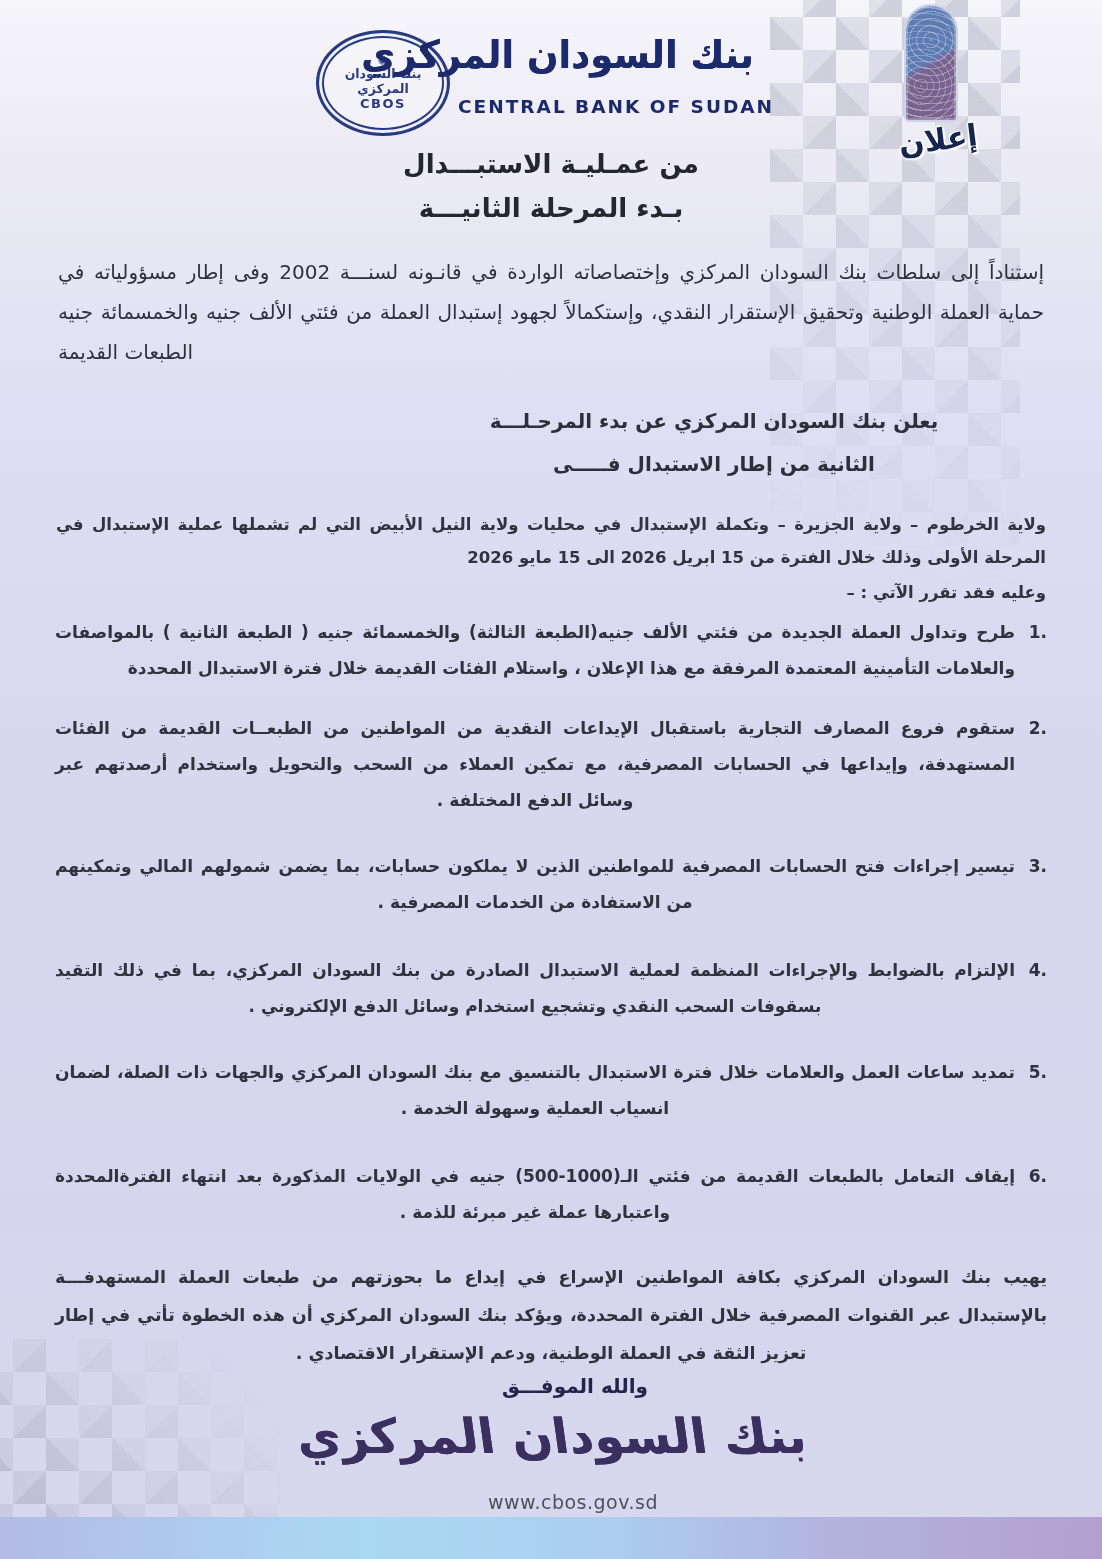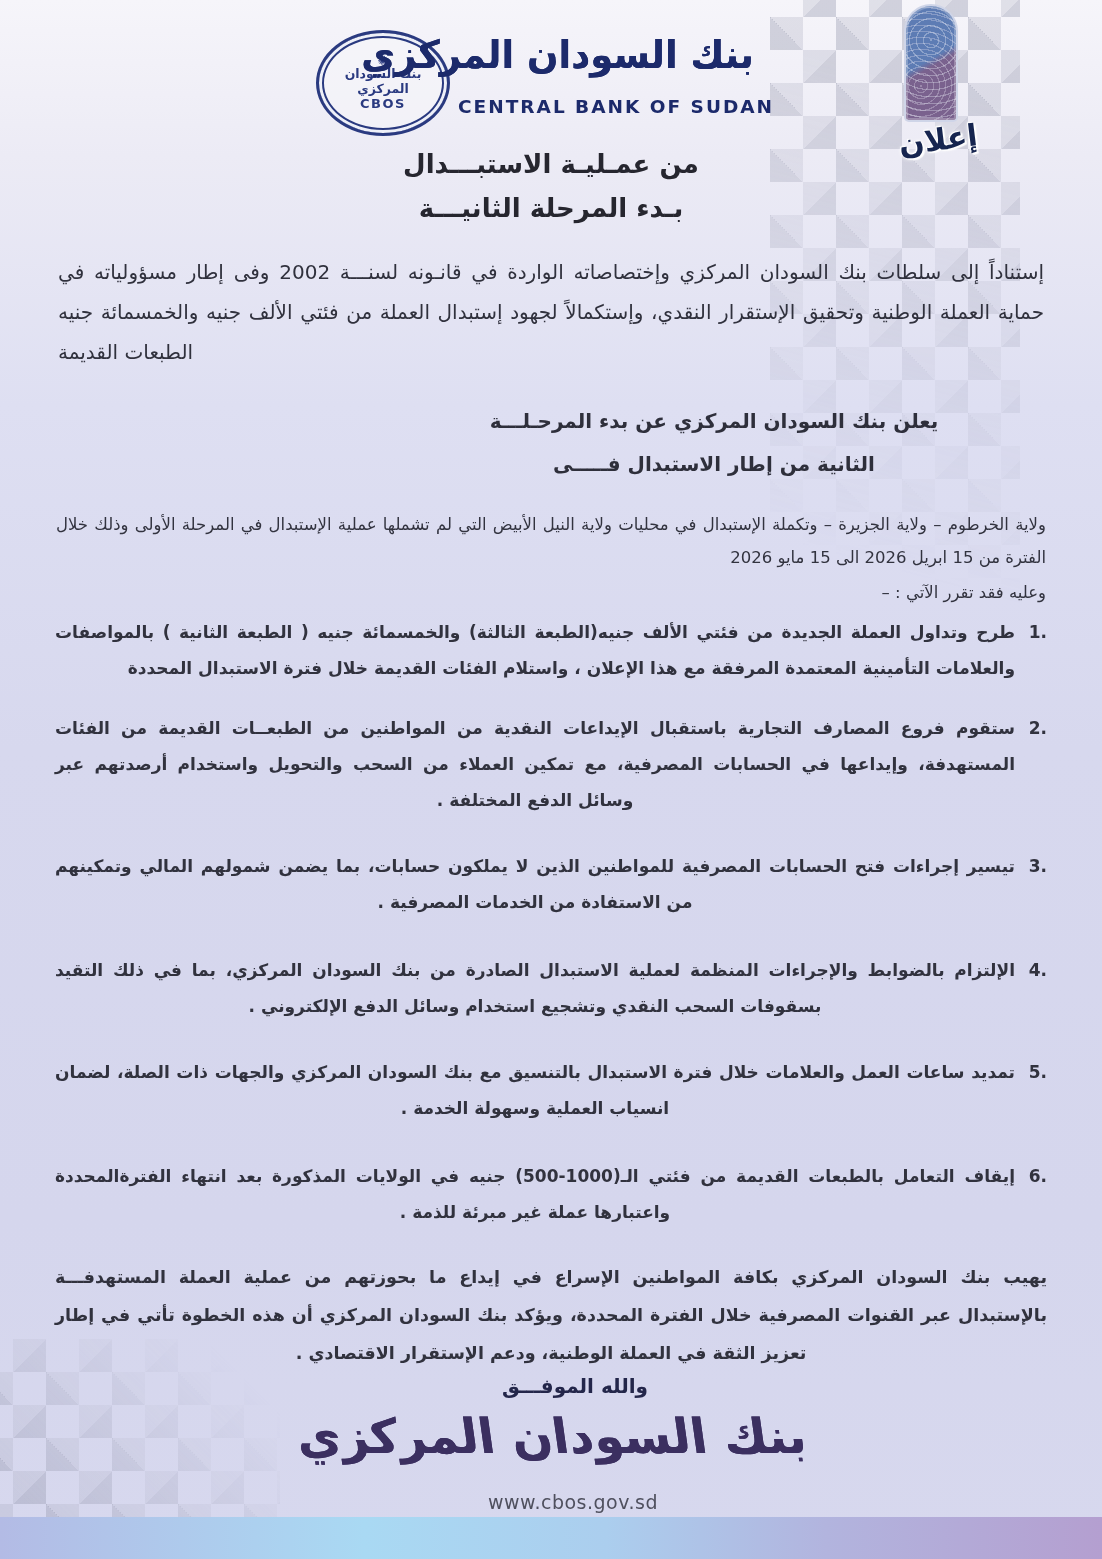--- a/index.html
+++ b/index.html
@@ -71,21 +71,21 @@
   }
   
   .doc-title { position:absolute; top:142px; left:0; right:0; text-align:center;
     font-weight:bold; font-size:26px; line-height:44px; color:#26262f; }
   .intro { position:absolute; top:252px; right:58px; left:58px;
     font-weight:normal; font-size:20px; line-height:40px;
     text-align:justify; text-align-last:left; color:#30313d; }
   .announce { position:absolute; top:400px; right:96px; width:584px; text-align:center;
     font-weight:bold; font-size:20px; line-height:43px; color:#2e2f3b; }
   .scope { position:absolute; top:508px; right:56px; left:56px;
-    font-weight:normal; font-size:16.5px; line-height:33px;
+    font-weight:bold; font-size:16.5px; line-height:33px;
     text-align:justify; text-align-last:right; color:#32333f; }
   .decision { margin-top:2px; text-align:right; padding-left:20px; }
   .list-area { position:absolute; top:614px; right:55px; left:55px; }
   .item { display:flex; font-weight:bold; font-size:17px; line-height:36px; color:#31323e; }
   .item .num { min-width:32px; direction:ltr; text-align:right; padding-left:6px; flex:0 0 auto; }
   .item .txt { flex:1 1 auto; text-align:justify; text-align-last:center; }
   .item.i1 { margin-bottom:24px; } .item.i1 .txt { text-align-last:right; }
   .item.i2 { margin-bottom:30px; }
   .item.i3 { margin-bottom:32px; }
   .item.i4 { margin-bottom:30px; }
@@ -160,21 +160,21 @@
       <span class="txt">الإلتزام بالضوابط والإجراءات المنظمة لعملية الاستبدال الصادرة من  بنك السودان المركزي، بما في ذلك التقيد بسقوفات السحب النقدي وتشجيع استخدام وسائل الدفع الإلكتروني .</span>
     </div>
     <div class="item i5">
       <span class="num">5.</span>
       <span class="txt">تمديد ساعات العمل والعلامات خلال فترة الاستبدال بالتنسيق مع بنك السودان المركزي والجهات ذات الصلة، لضمان انسياب العملية وسهولة الخدمة .</span>
     </div>
     <div class="item i6">
       <span class="num">6.</span>
       <span class="txt">إيقاف التعامل بالطبعات القديمة من فئتي الـ(1000-500) جنيه  في الولايات المذكورة بعد انتهاء الفترةالمحددة واعتبارها عملة غير مبرئة للذمة .</span>
     </div>
-    <div class="closing">يهيب بنك السودان المركزي بكافة المواطنين الإسراع في إيداع ما بحوزتهم من عملية العملة المستهدفـــة بالإستبدال عبر القنوات المصرفية خلال الفترة المحددة، ويؤكد بنك السودان المركزي أن هذه الخطوة تأتي في إطار تعزيز الثقة في العملة الوطنية، ودعم الإستقرار الاقتصادي .</div>
+    <div class="closing">يهيب بنك السودان المركزي بكافة المواطنين الإسراع في إيداع ما بحوزتهم من طبعات العملة المستهدفـــة بالإستبدال عبر القنوات المصرفية خلال الفترة المحددة، ويؤكد بنك السودان المركزي أن هذه الخطوة تأتي في إطار تعزيز الثقة في العملة الوطنية، ودعم الإستقرار الاقتصادي .</div>
   </div>
 
   <div class="blessing">والله الموفـــق</div>
   <div class="signature">بنك السودان المركزي</div>
 
   <div class="site-url">www.cbos.gov.sd</div>
   <div class="footer-bar"></div>
 
 </div>
 

